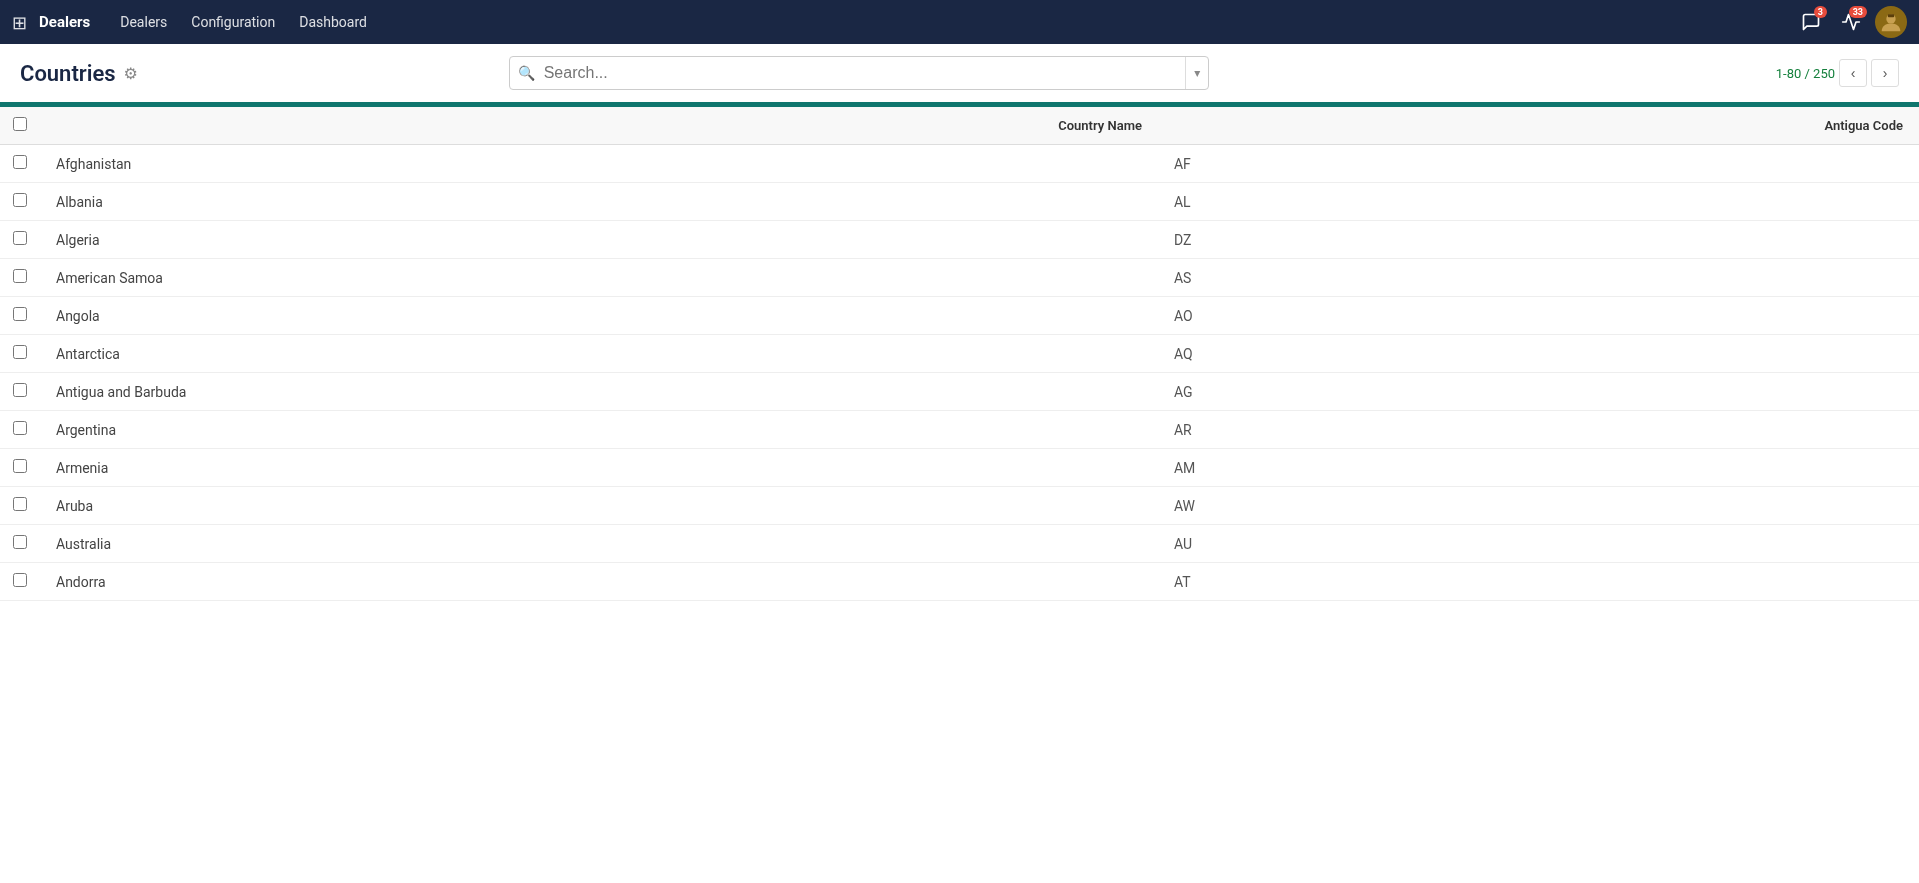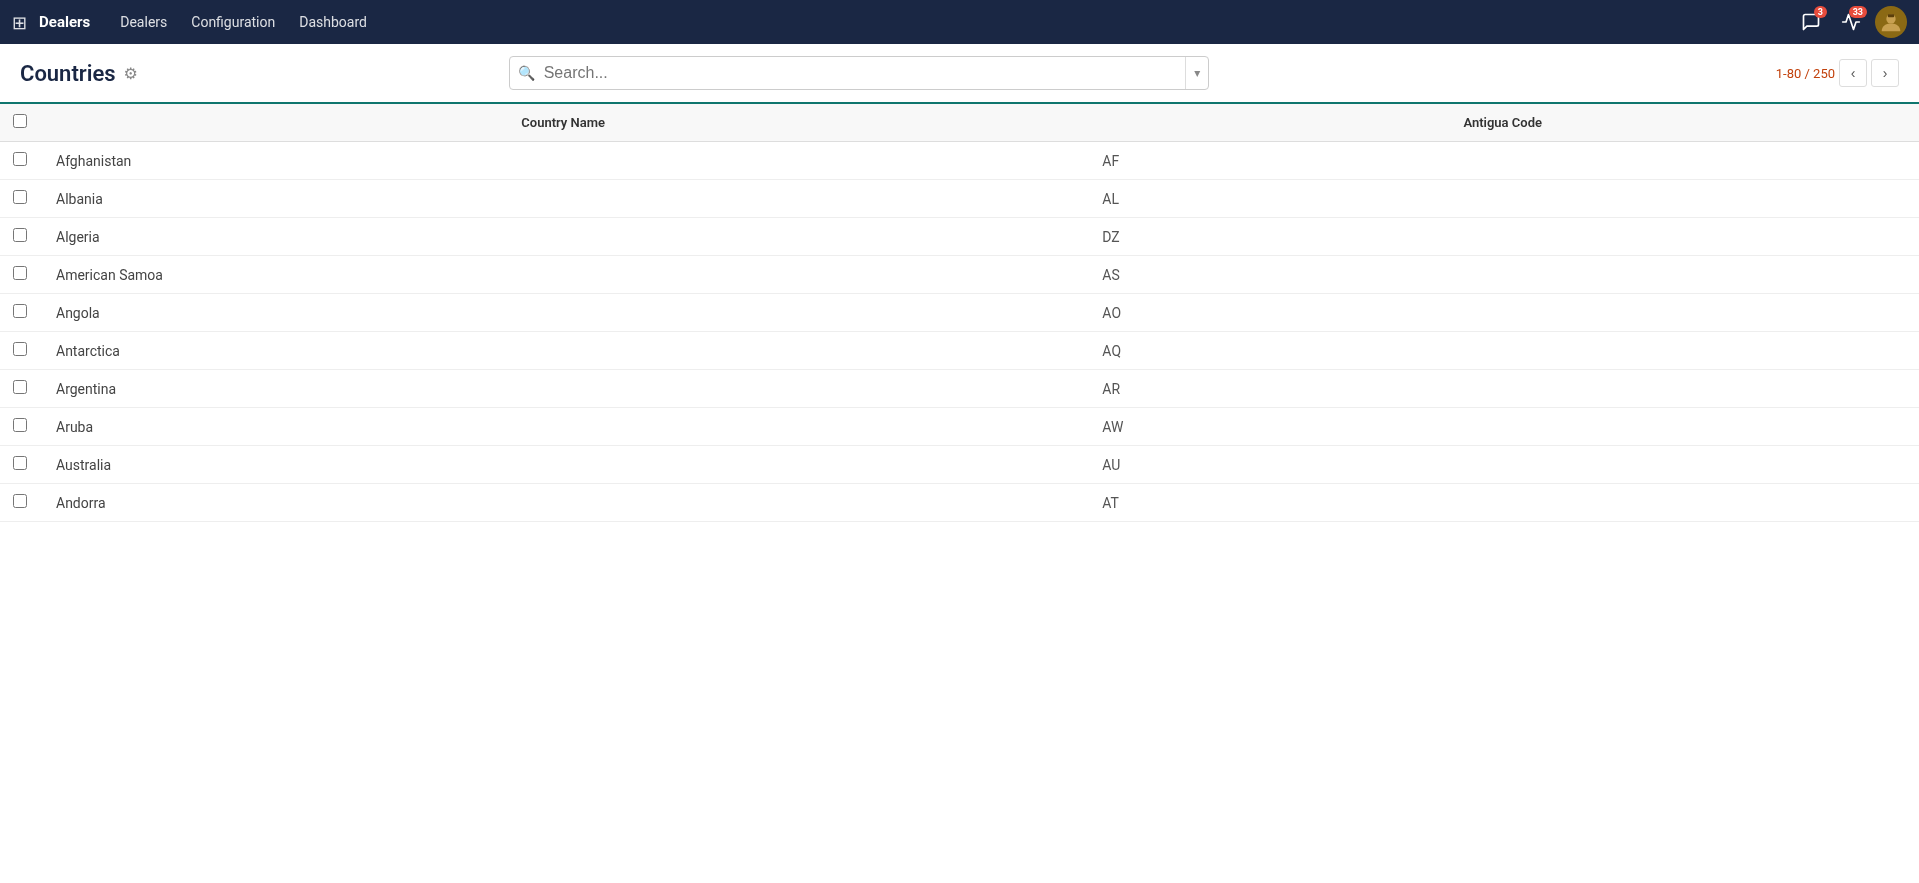--- a/index.html
+++ b/index.html
@@ -73,21 +73,21 @@
       cursor: pointer;
       overflow: hidden;
     }
     .topnav-avatar svg { width: 28px; height: 28px; }
 
     
     .subheader {
       display: flex;
       align-items: center;
       padding: 12px 20px;
-      border-bottom: 2px solid #0f766e;
+      border-bottom: 5px solid #0f766e;
       background: #fff;
       gap: 12px;
     }
     .page-title-area {
       display: flex;
       align-items: center;
       gap: 8px;
       min-width: 200px;
     }
     .page-title {
@@ -143,21 +143,21 @@
       align-items: center;
     }
     .pagination-area {
       display: flex;
       align-items: center;
       gap: 4px;
       margin-left: auto;
     }
     .pagination-label {
       font-size: 13px;
-      color: #c2410c;
+      color: #15803d;
     }
     .pagination-btn {
       border: 1px solid #ddd;
       background: #fff;
       width: 28px;
       height: 28px;
       border-radius: 3px;
       cursor: pointer;
       display: flex;
       align-items: center;
@@ -174,21 +174,21 @@
     table {
       width: 100%;
       border-collapse: collapse;
     }
     thead tr {
       background: #f8f8f8;
       border-bottom: 1px solid #ddd;
     }
     thead th {
       padding: 10px 16px;
-      text-align: center;
+      text-align: right;
       font-weight: 600;
       font-size: 13px;
       color: #333;
       position: sticky;
       top: 0;
       background: #f8f8f8;
       border-bottom: 1px solid #ddd;
       z-index: 1;
     }
     tbody tr {
@@ -309,22 +309,32 @@
           <td>Angola</td>
           <td class="country-code-cell">AO</td>
         </tr>
         <tr>
           <td class="checkbox-cell"><input type="checkbox" style=""></td>
           <td>Antarctica</td>
           <td class="country-code-cell">AQ</td>
         </tr>
         <tr>
           <td class="checkbox-cell"><input type="checkbox" style=""></td>
+          <td>Antigua and Barbuda</td>
+          <td class="country-code-cell">AG</td>
+        </tr>
+        <tr>
+          <td class="checkbox-cell"><input type="checkbox" style=""></td>
           <td>Argentina</td>
           <td class="country-code-cell">AR</td>
+        </tr>
+        <tr>
+          <td class="checkbox-cell"><input type="checkbox" style=""></td>
+          <td>Armenia</td>
+          <td class="country-code-cell">AM</td>
         </tr>
         <tr>
           <td class="checkbox-cell"><input type="checkbox" style=""></td>
           <td>Aruba</td>
           <td class="country-code-cell">AW</td>
         </tr>
         <tr>
           <td class="checkbox-cell"><input type="checkbox" style=""></td>
           <td>Australia</td>
           <td class="country-code-cell">AU</td>

